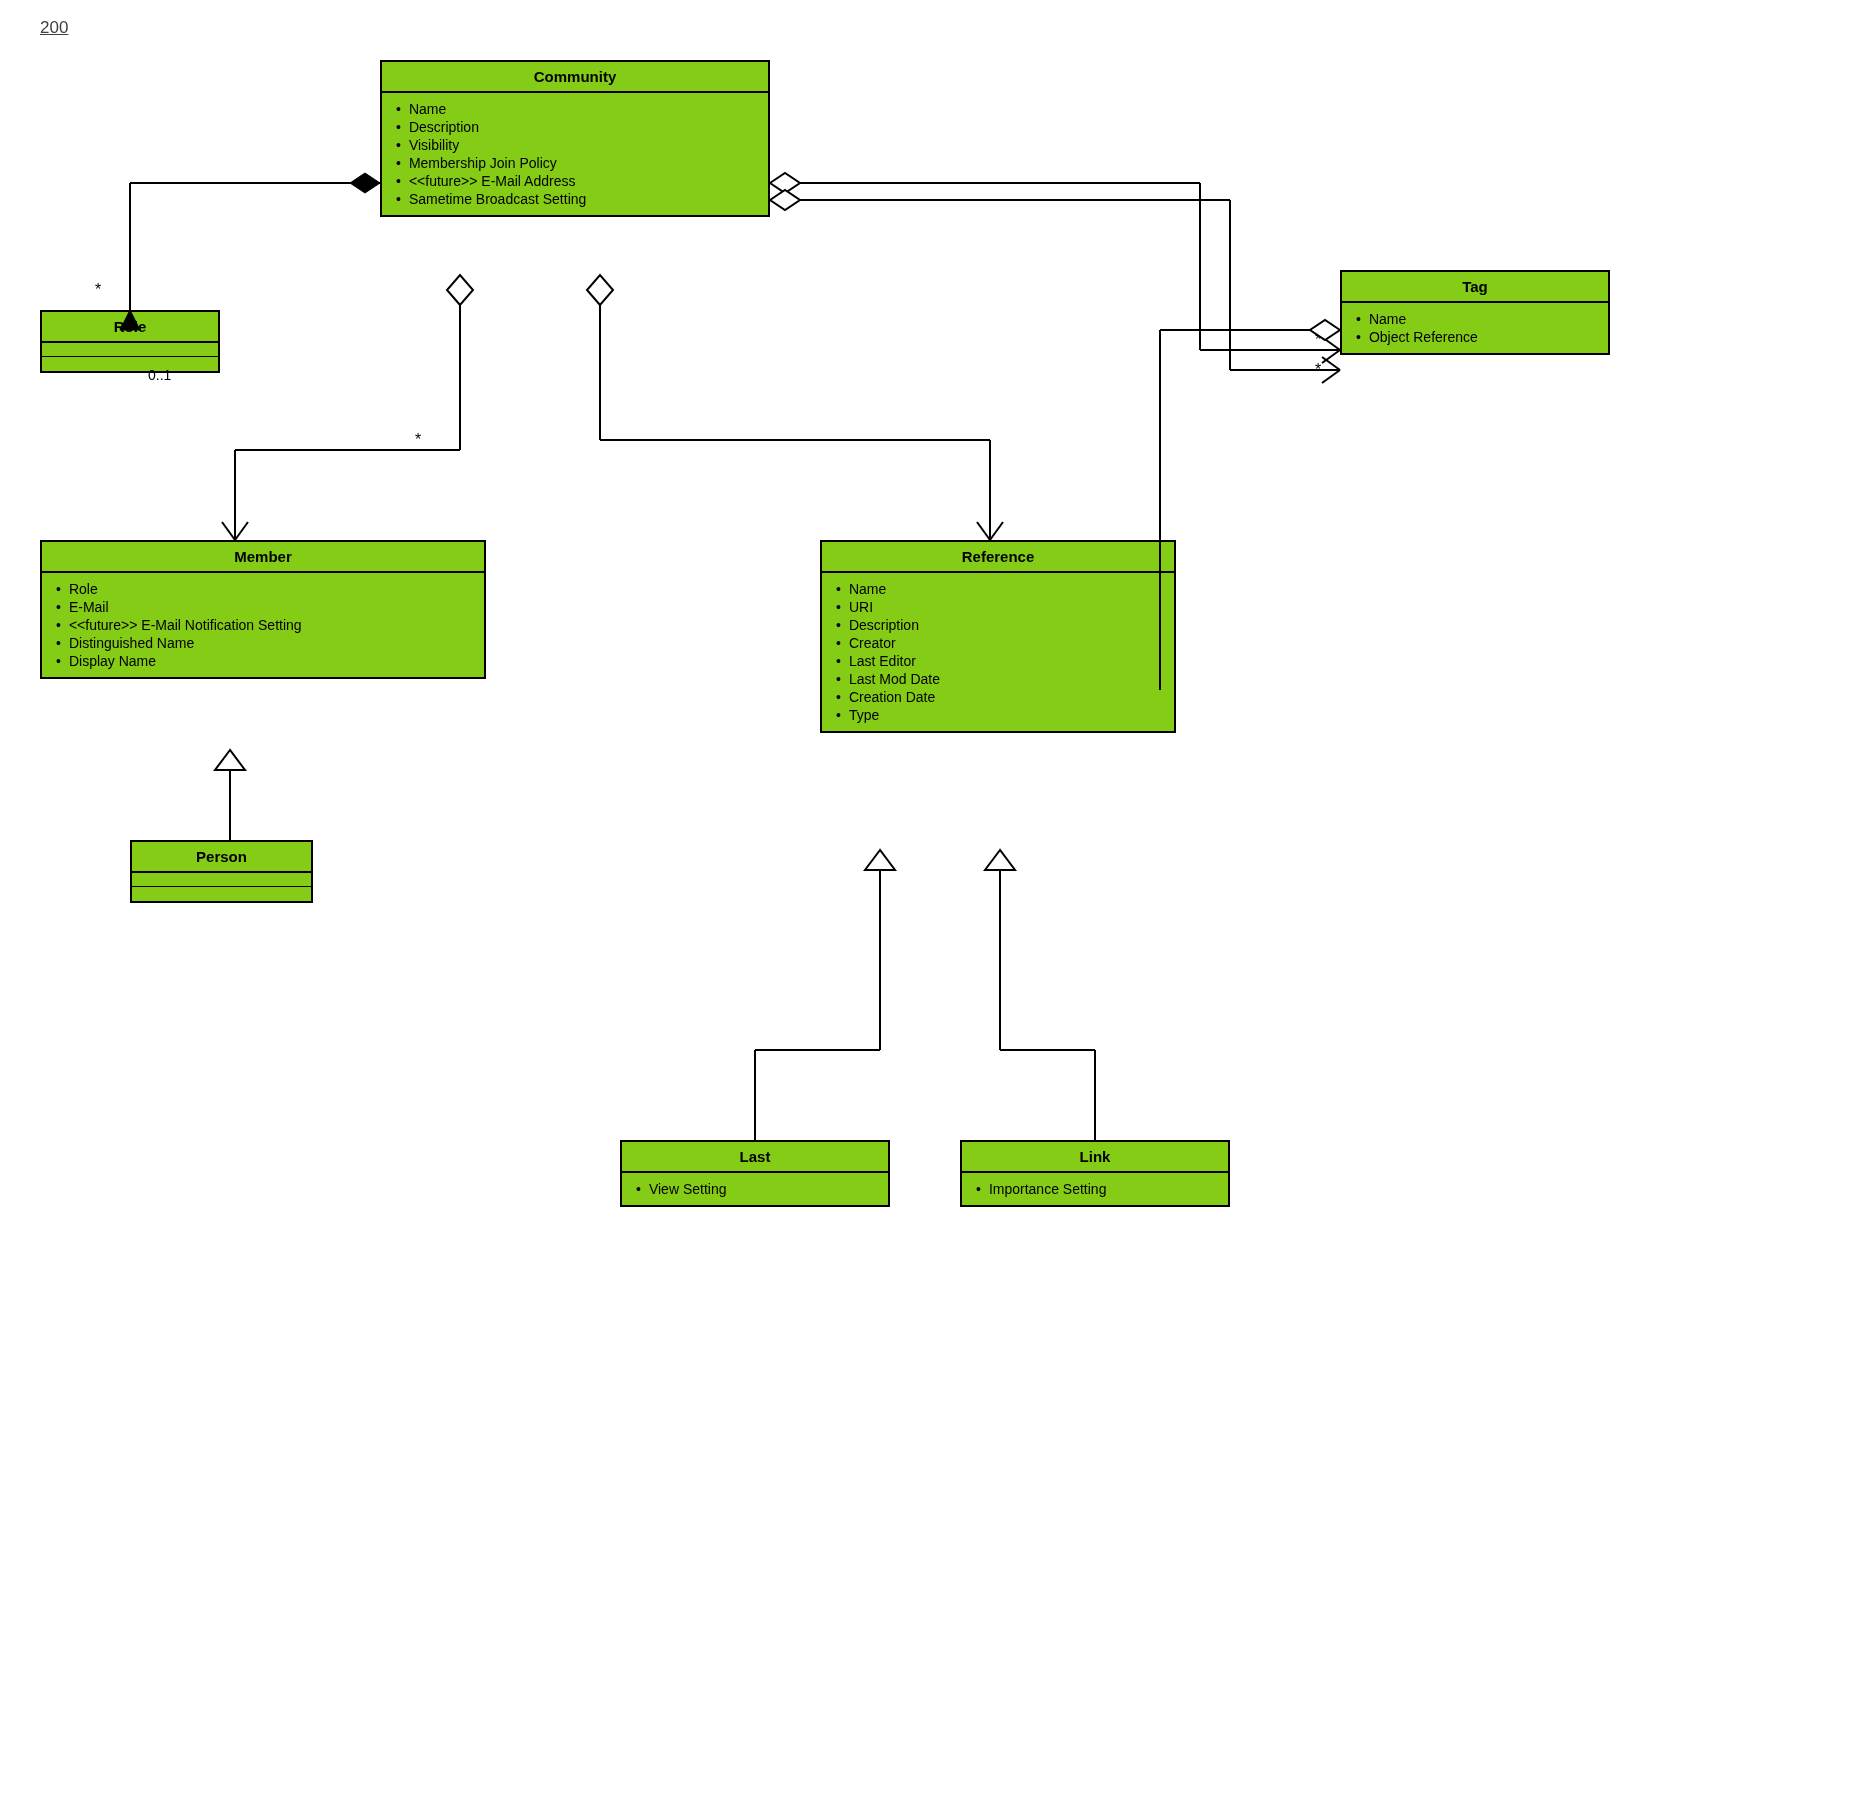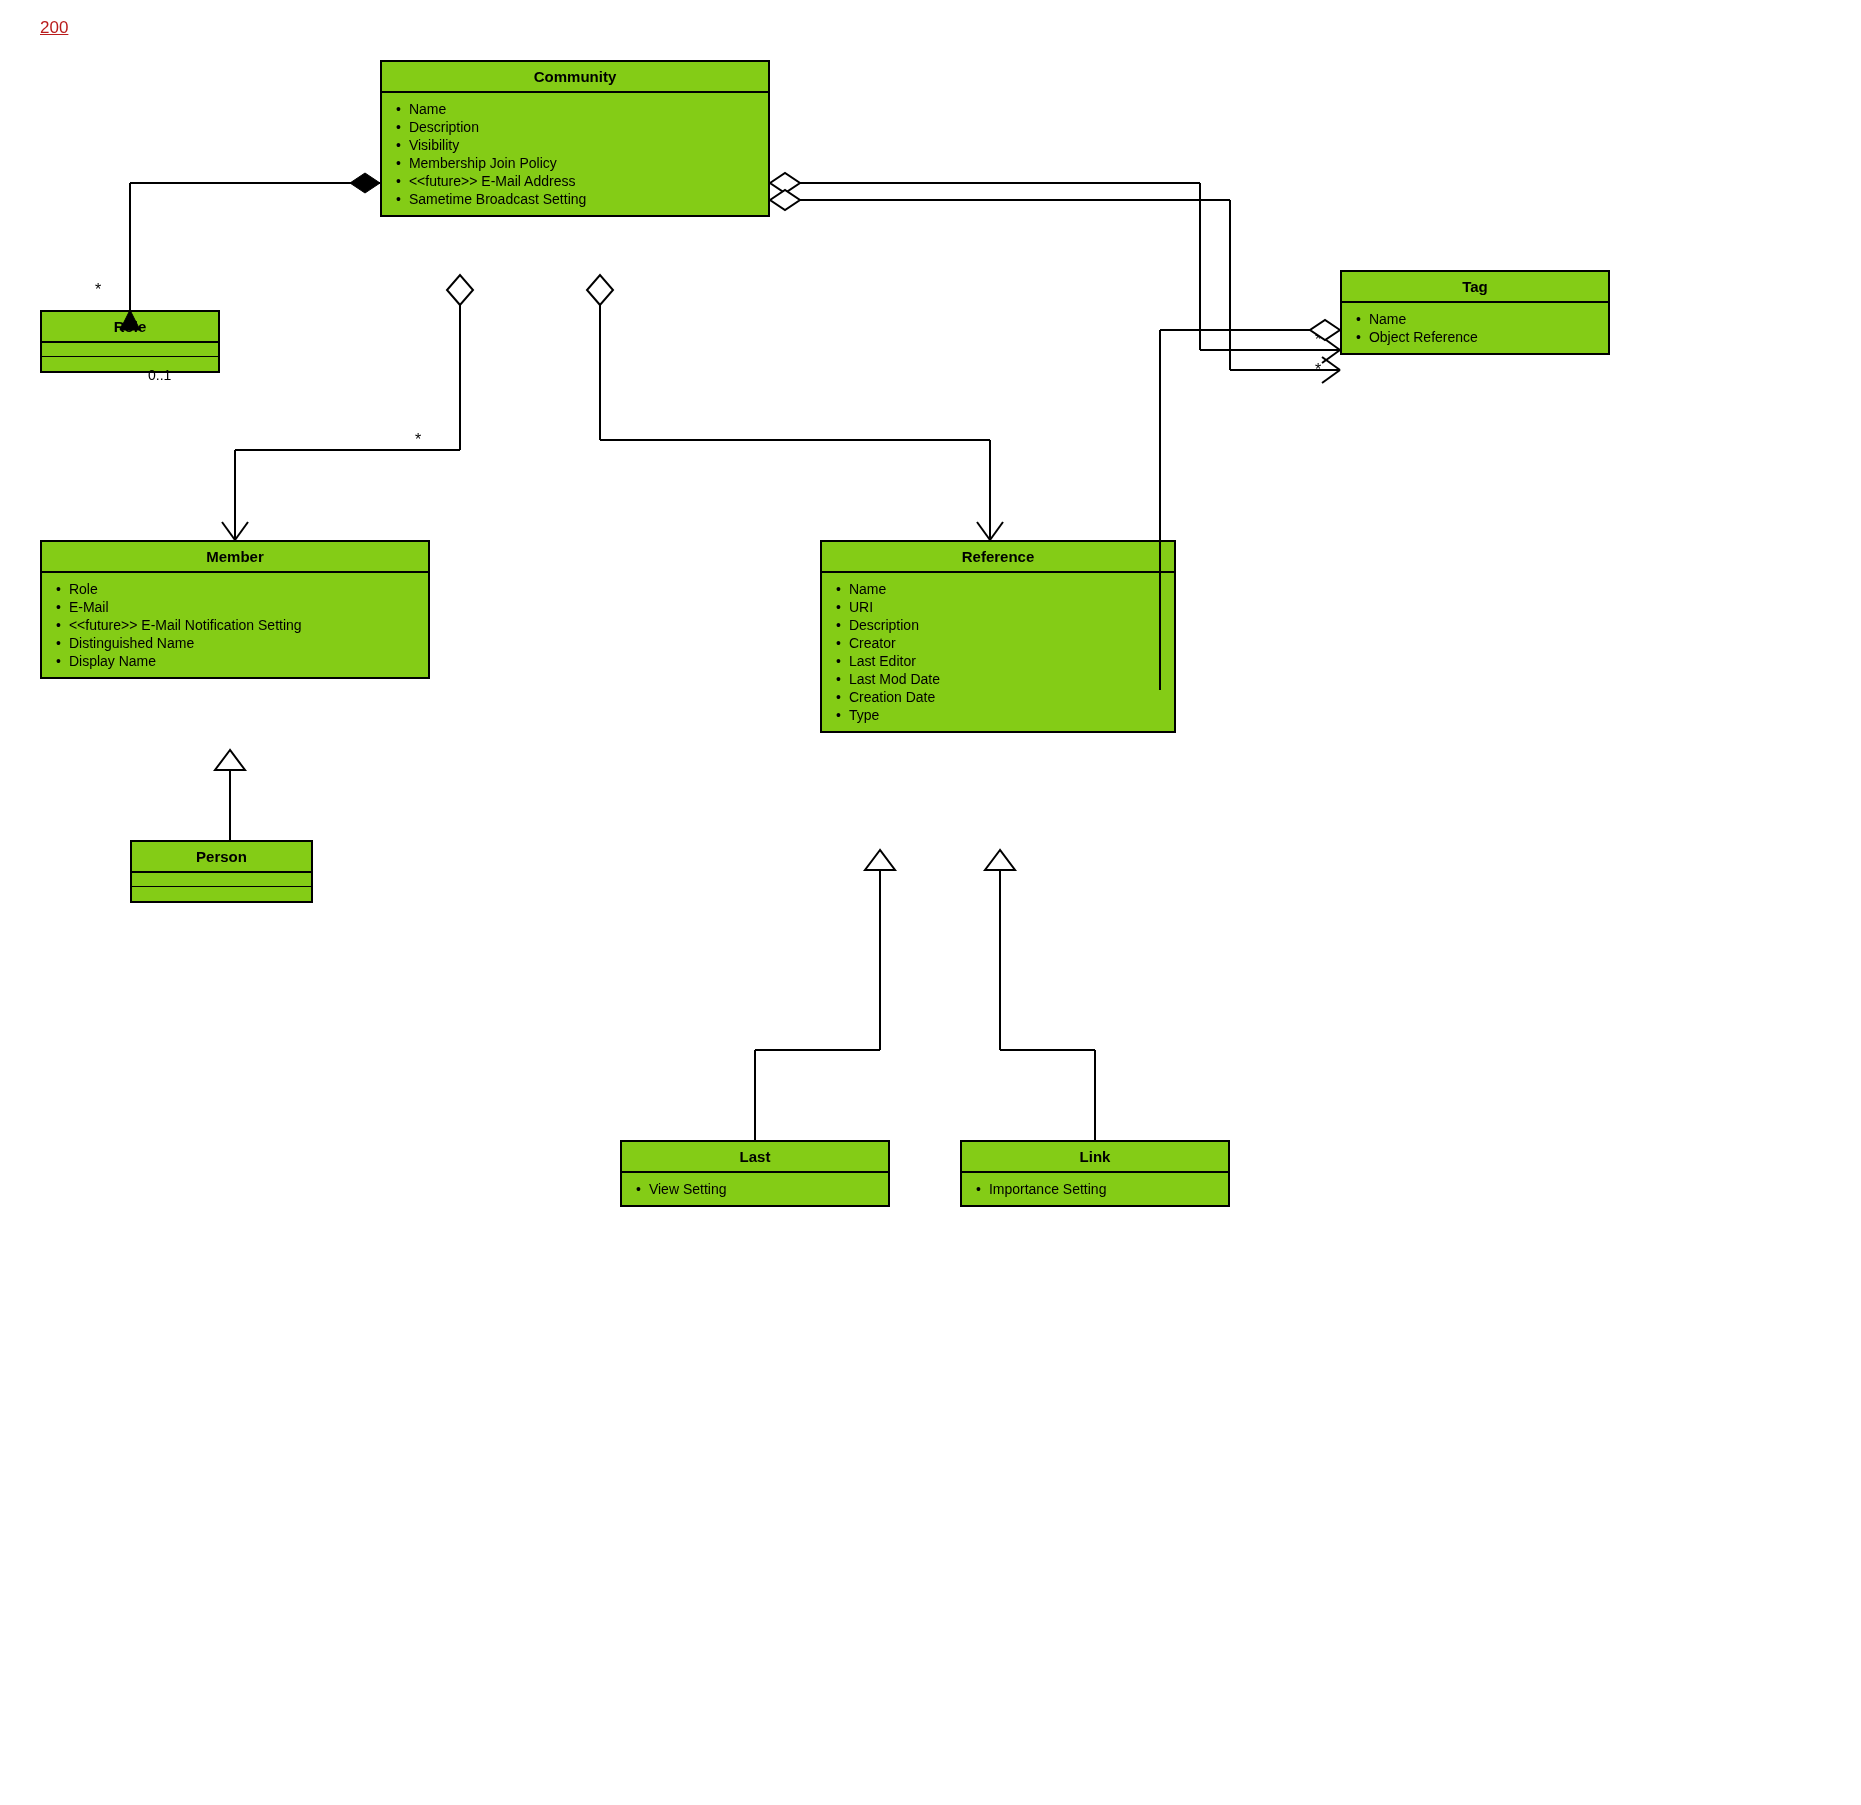--- a/index.html
+++ b/index.html
@@ -11,21 +11,21 @@
       height: 1805px;
       position: relative;
       overflow: hidden;
     }
     .page-number {
       position: absolute;
       top: 18px;
       left: 40px;
       text-decoration: underline;
       font-size: 17px;
-      color: #b91c1c;
+      color: #404040;
     }
     .uml-box {
       position: absolute;
       border: 2px solid #000;
       background: #84cc16;
     }
     .uml-box-title {
       border-bottom: 2px solid #000;
       padding: 6px 10px;
       font-weight: bold;
@@ -77,21 +77,21 @@
     <div class="uml-attr">Sametime Broadcast Setting</div>
   </div>
 </div>
 
 <div class="uml-box" style="left:40px; top:310px; width:180px;">
   <div class="uml-box-title">Role</div>
   <div class="uml-box-section" style="height:14px;"></div>
   <div class="uml-box-section" style="height:14px;"></div>
 </div>
 
-<div class="uml-box" style="left:40px; top:540px; width:390px;">
+<div class="uml-box" style="left:40px; top:540px; width:446px;">
   <div class="uml-box-title">Member</div>
   <div class="uml-box-section">
     <div class="uml-attr">Role</div>
     <div class="uml-attr">E-Mail</div>
     <div class="uml-attr">&lt;&lt;future&gt;&gt; E-Mail Notification Setting</div>
     <div class="uml-attr">Distinguished Name</div>
     <div class="uml-attr">Display Name</div>
   </div>
 </div>
 

